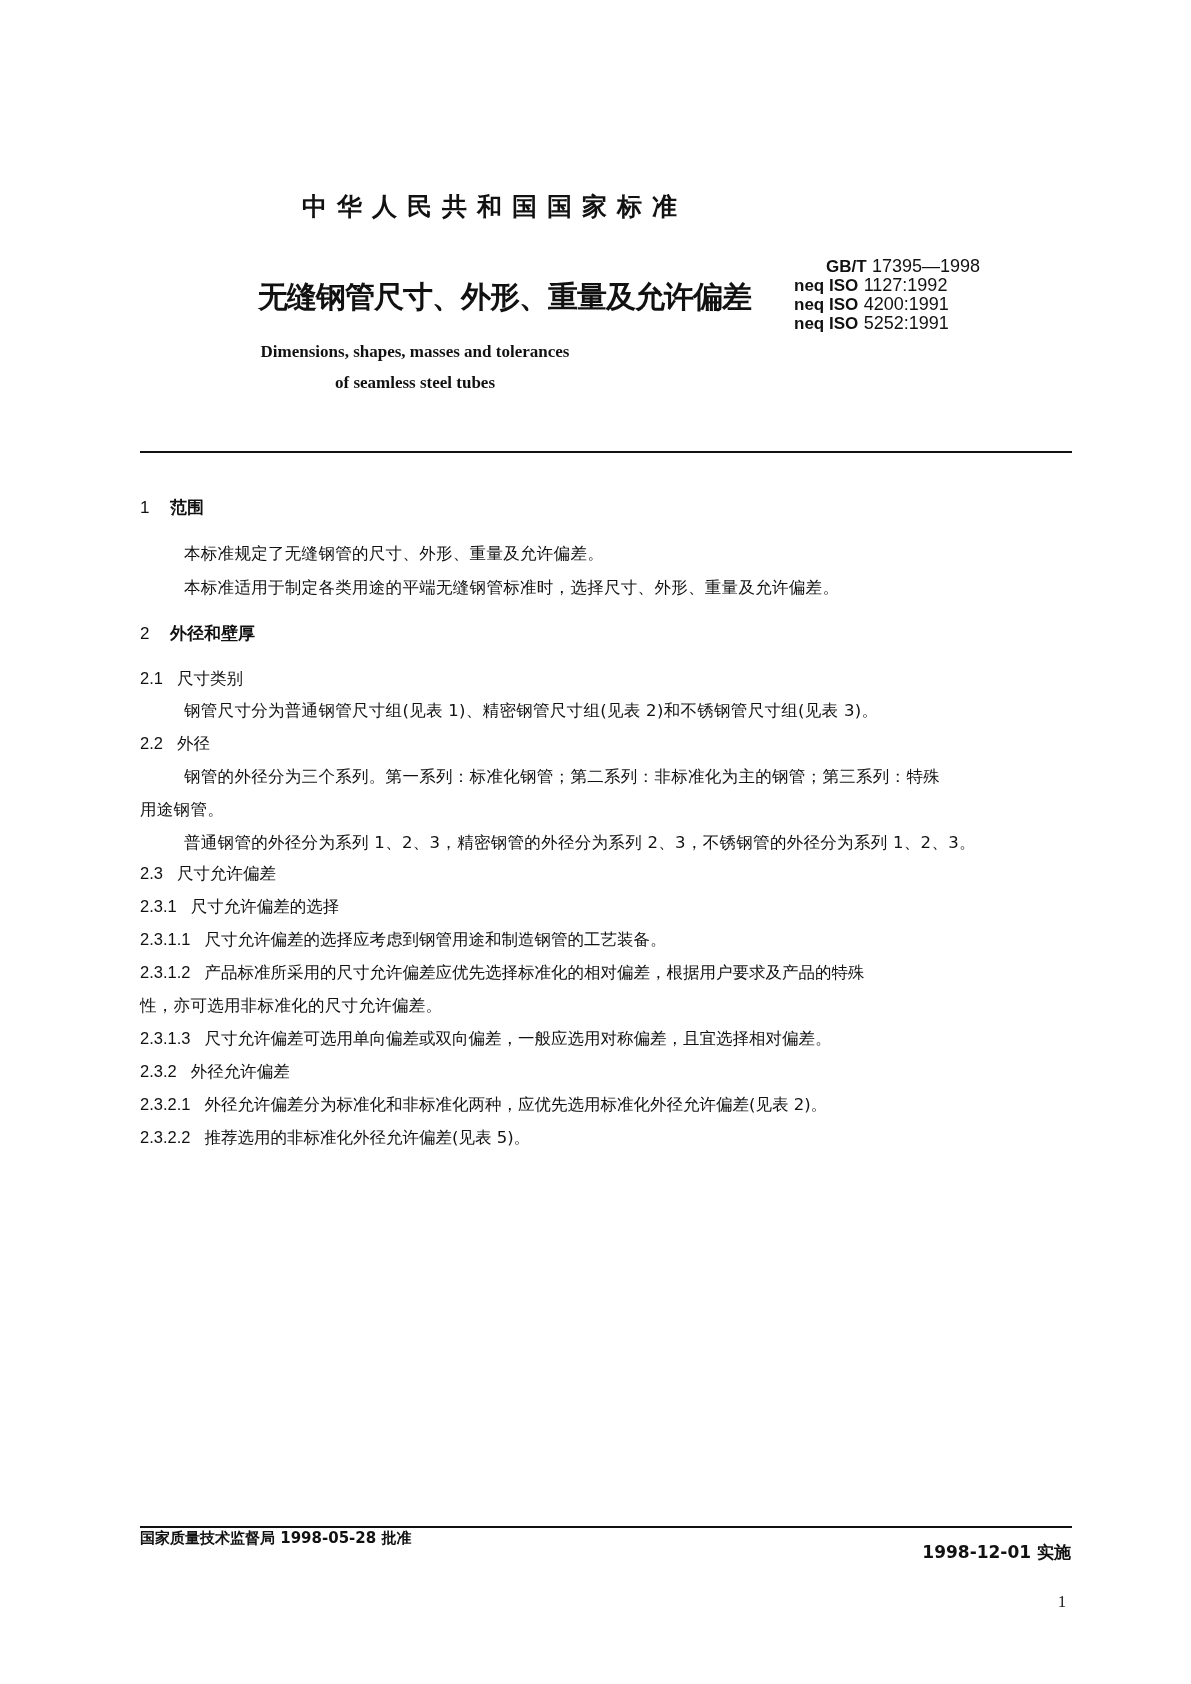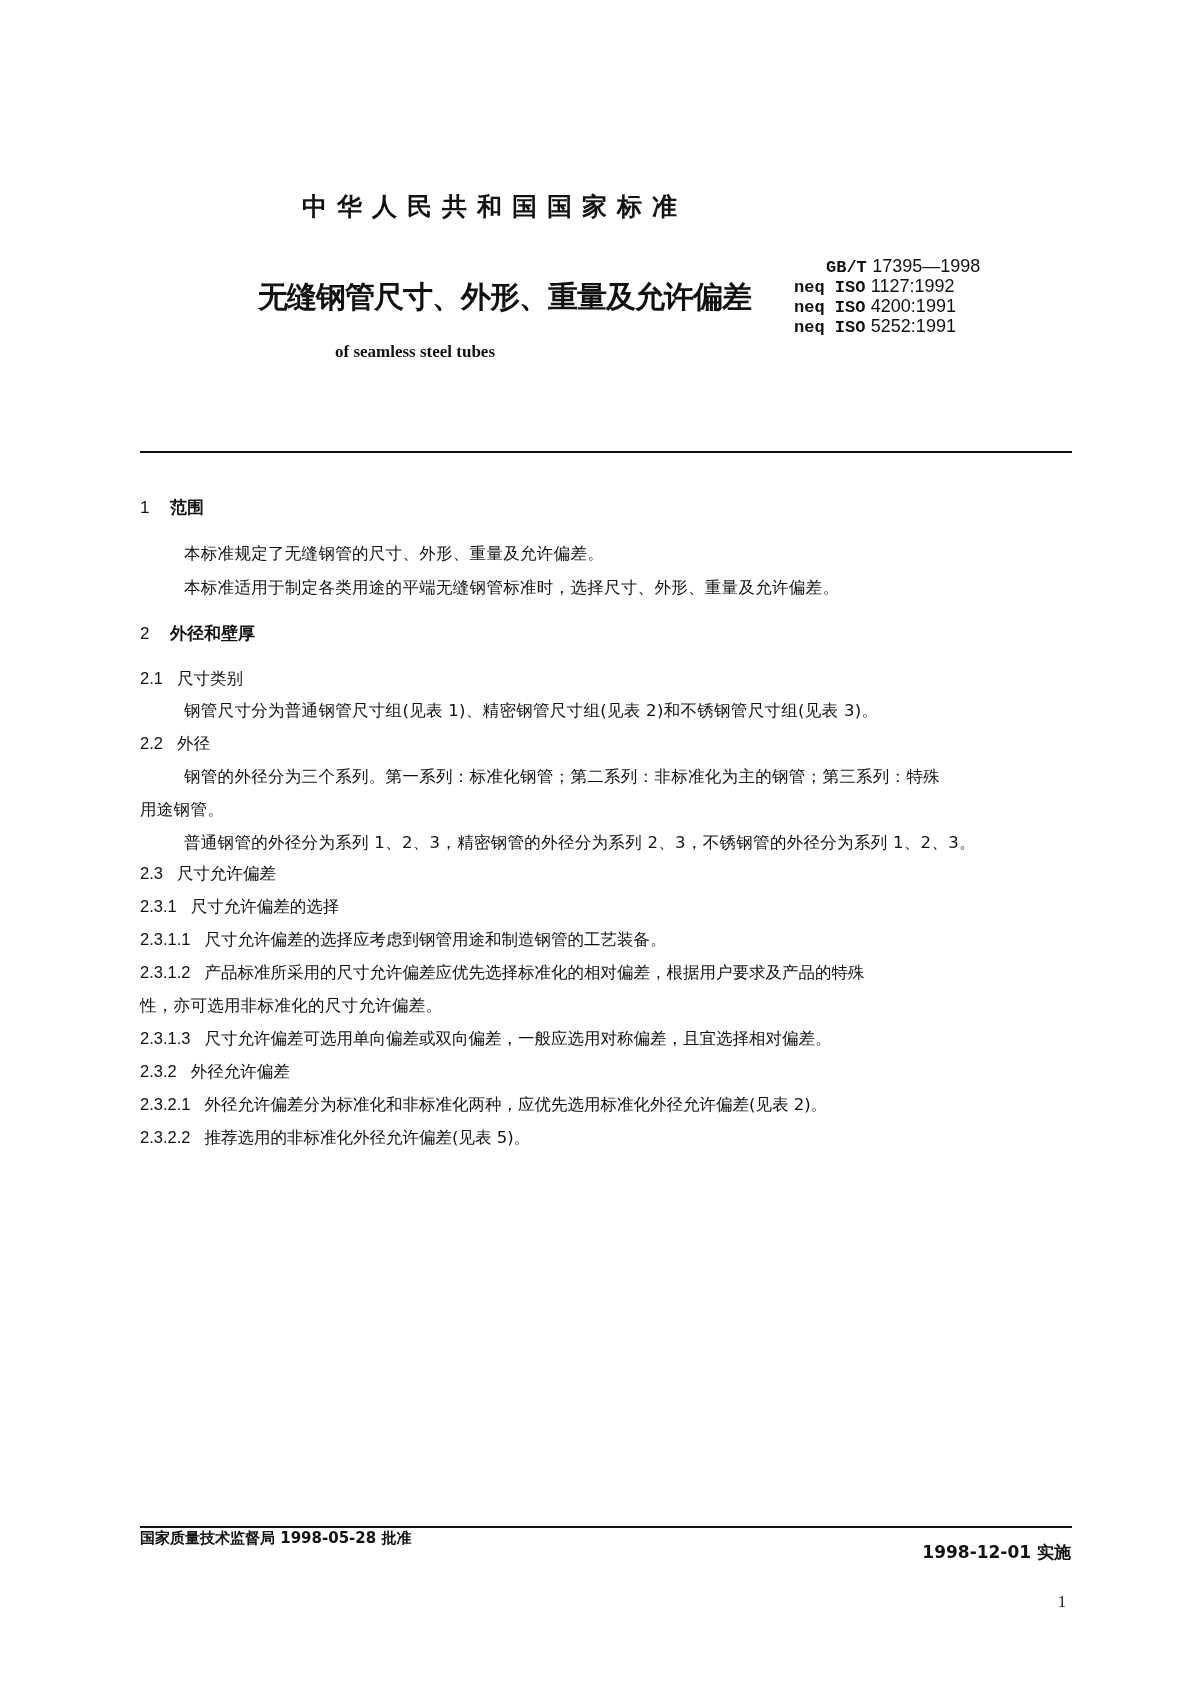--- a/index.html
+++ b/index.html
@@ -2,21 +2,21 @@
 <html><head>
 <meta charset="utf-8">
 <style>
   html, body { margin:0; padding:0; background:#ffffff; }
   body { width:1191px; height:1684px; position:relative; overflow:hidden; color:#111; font-family:"DejaVu Sans", sans-serif; }
   .abs { position:absolute; }
   .national { left:0; width:953px; top:190px; text-align:center; font-size:25px; font-weight:bold; letter-spacing:10px; padding-left:36px; box-sizing:border-box; }
   .title-cn { left:258px; top:277px; font-size:30px; font-weight:bold; letter-spacing:-1px; }
   .codes { left:794px; top:257px; font-size:17px; line-height:19px; }
   .codes .row { white-space:nowrap; }
-  .codes b { font-family:Liberation Mono, monospace; font-weight:bold; font-size:17px; }
+  .codes b { font-family:Liberation Sans, sans-serif; font-weight:bold; font-size:17px; }
   .codes .num { font-family:"Liberation Sans", sans-serif; font-size:18px; }
   .codes .r0 { padding-left:32px; }
   .title-en { left:0; width:830px; text-align:center; font-family:"Liberation Serif", serif; font-weight:bold; font-size:17px; line-height:31px; top:336px; }
   .rule { left:140px; width:932px; height:2px; background:#111; }
   .h1 { left:140px; font-size:17px; font-weight:bold; }
   .h1 .num { display:inline-block; width:30px; font-weight:normal; font-family:"Liberation Sans", sans-serif; }
   .p { font-size:16.5px; white-space:nowrap; letter-spacing:0.3px; }
   .sec { left:140px; font-size:16.5px; white-space:nowrap; }
   .sec .num { font-family:"Liberation Sans", sans-serif; display:inline-block; margin-right:14px; }
   .footer-left { left:140px; top:1529px; font-size:15px; font-weight:bold; }
@@ -31,20 +31,21 @@
 <div class="abs title-cn">无缝钢管尺寸、外形、重量及允许偏差</div>
 
 <div class="abs codes">
   <div class="row r0"><b>GB/T</b> <span class="num">17395—1998</span></div>
   <div class="row"><b>neq ISO</b> <span class="num">1127:1992</span></div>
   <div class="row"><b>neq ISO</b> <span class="num">4200:1991</span></div>
   <div class="row"><b>neq ISO</b> <span class="num">5252:1991</span></div>
 </div>
 
 <div class="abs title-en">
+  <div>Dimensions, shapes, masses and tolerances</div>
   <div>of seamless steel tubes</div>
 </div>
 
 <div class="abs rule" style="top:451px;"></div>
 
 <div class="abs h1" style="top:496px;">
   <span class="num">1</span><span>范围</span>
 </div>
 <div class="abs p" style="left:184px; top:543px;text-align:center;">本标准规定了无缝钢管的尺寸、外形、重量及允许偏差。</div>
 <div class="abs p" style="left:184px; top:577px;">本标准适用于制定各类用途的平端无缝钢管标准时，选择尺寸、外形、重量及允许偏差。</div>

